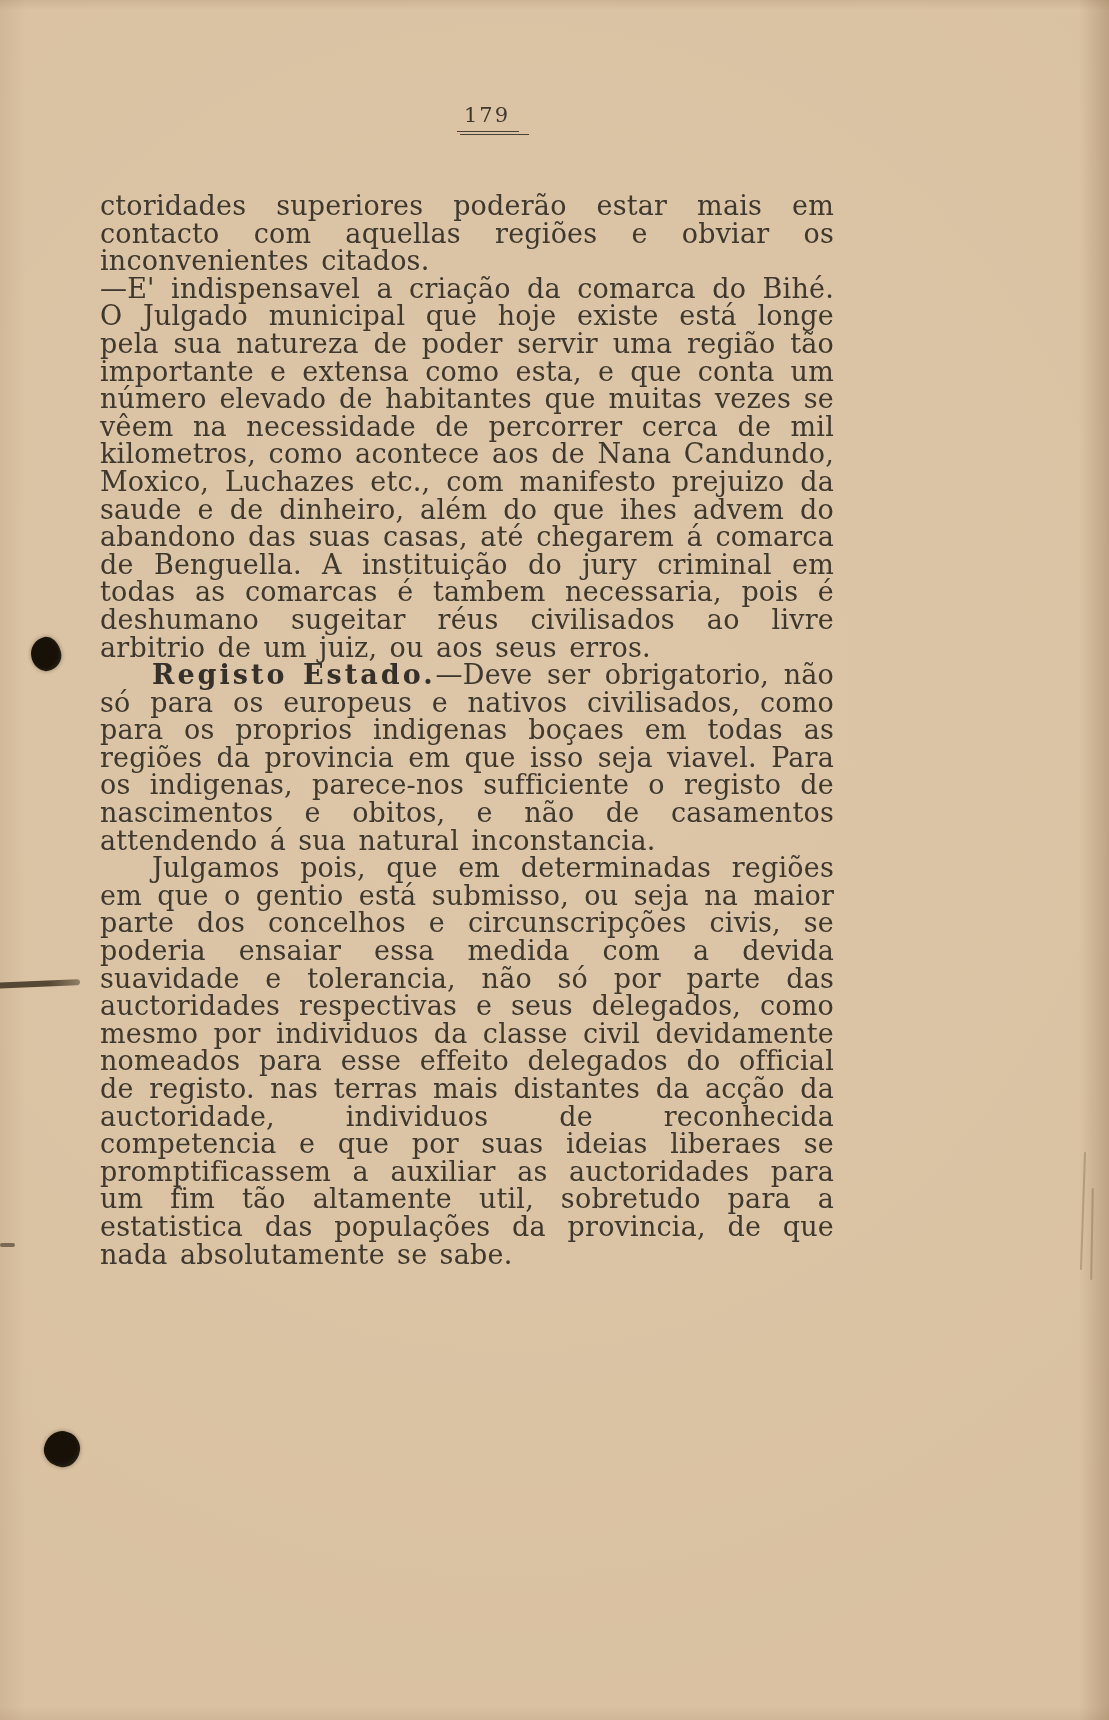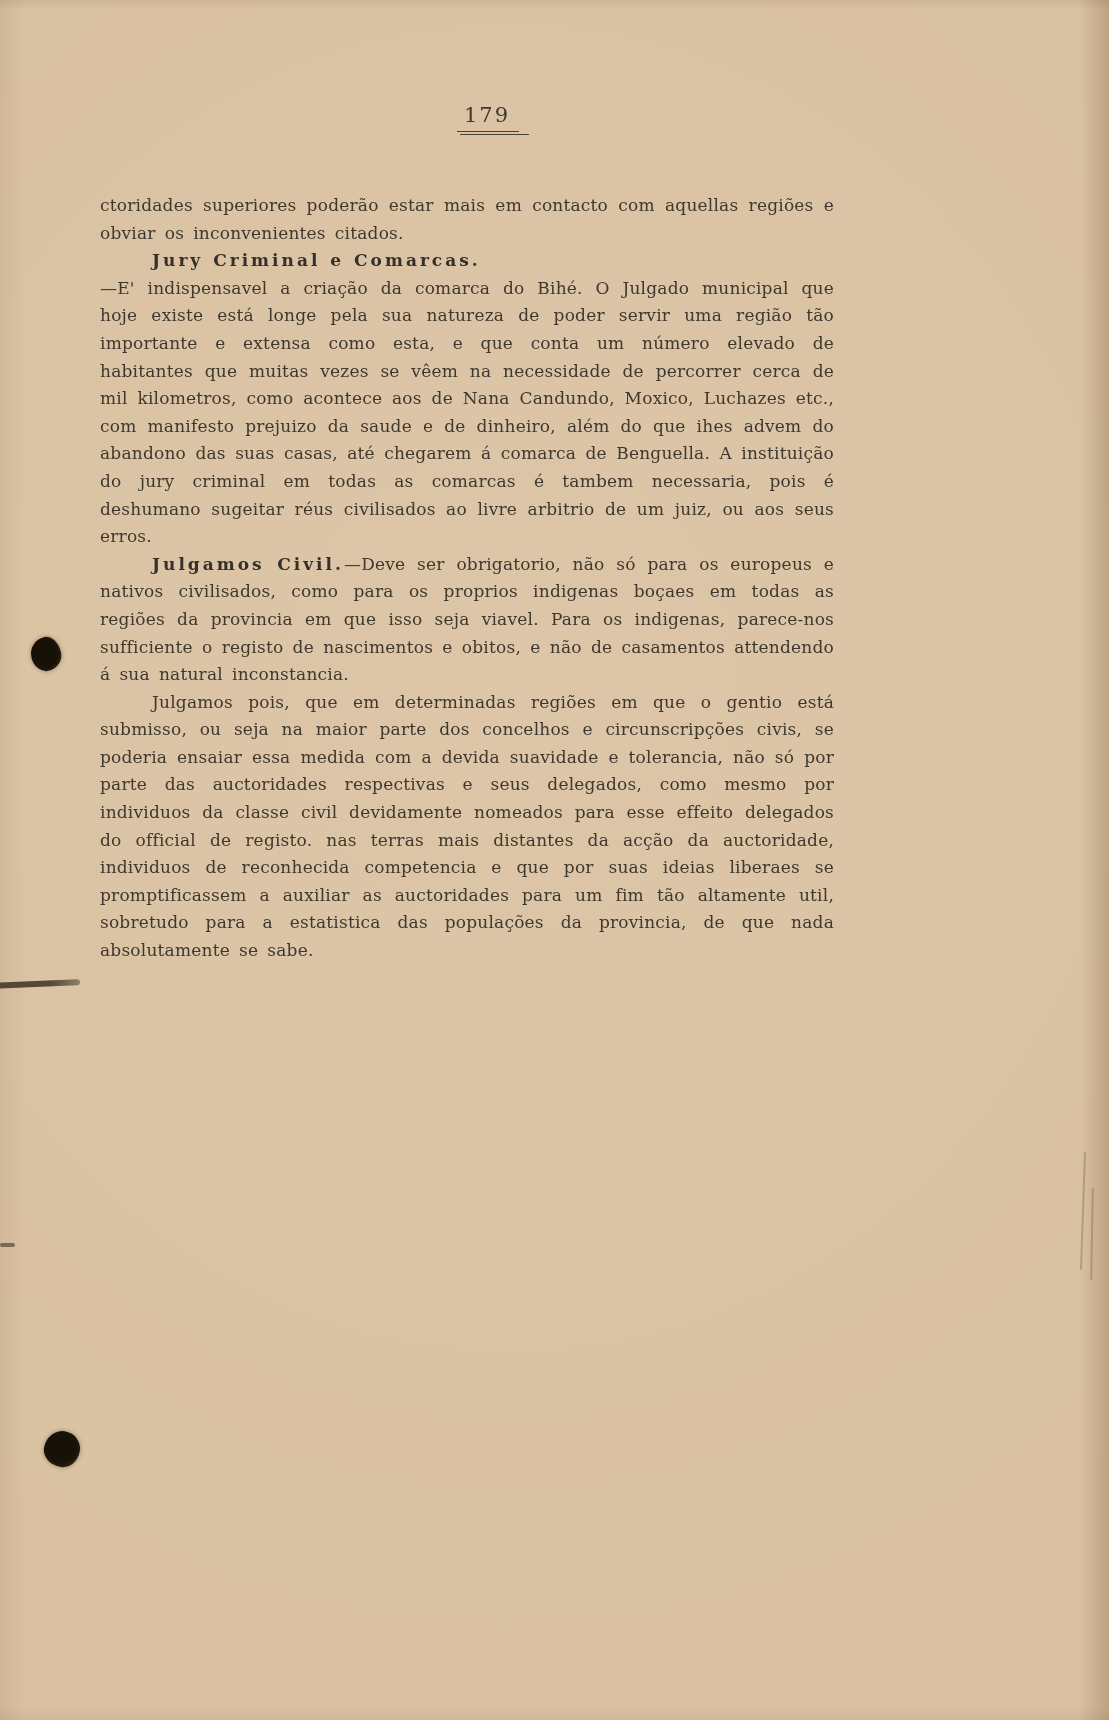--- a/index.html
+++ b/index.html
@@ -50,21 +50,21 @@
     height: 1px;
     background: #474136;
   }
 
   
   .text-block {
     position: absolute;
     top: 192px;
     left: 100px;
     width: 734px;
-    font-size: 17px;
+    font-size: 27px;
     line-height: 27.6px;
     text-align: justify;
     word-spacing: 3.5px;
     letter-spacing: 0.2px;
   }
   .text-block p {
     margin: 0;
   }
   .flush  { text-indent: 0; }
   .indent { text-indent: 52px; }
@@ -127,27 +127,24 @@
 <div class="page">
 
   <header class="page-header">
     <span class="page-number">179</span>
   </header>
 
   <main class="text-block">
 
     <p class="flush">ctoridades superiores poderão estar mais em contacto com aquellas regiões e obviar os inconvenientes citados.</p>
 
-    <p class="heading-line">
-      <span class="run-heading">Jury Criminal e Comarcas.</span>
-    </p>
     <p class="flush">—E' indispensavel a criação da comarca do Bihé. O Julgado municipal que hoje existe está longe pela sua natureza de poder servir uma região tão importante e extensa como esta, e que conta um número elevado de habitantes que muitas vezes se vêem na necessidade de percorrer cerca de mil kilometros, como acontece aos de Nana Candundo, Moxico, Luchazes etc., com manifesto prejuizo da saude e de dinheiro, além do que ihes advem do abandono das suas casas, até chegarem á comarca de Benguella. A instituição do jury criminal em todas as comarcas é tambem necessaria, pois é deshumano sugeitar réus civilisados ao livre arbitrio de um juiz, ou aos seus erros.</p>
 
     <p class="indent">
-      <span class="run-heading">Julgamos Civil.</span><span>—Deve ser obrigatorio, não só para os europeus e nativos civilisados, como para os proprios indigenas boçaes em todas as regiões da provincia em que isso seja viavel. Para os indigenas, parece-nos sufficiente o registo de nascimentos e obitos, e não de casamentos attendendo á sua natural inconstancia.</span>
+      <span class="run-heading">Registo Estado.</span><span>—Deve ser obrigatorio, não só para os europeus e nativos civilisados, como para os proprios indigenas boçaes em todas as regiões da provincia em que isso seja viavel. Para os indigenas, parece-nos sufficiente o registo de nascimentos e obitos, e não de casamentos attendendo á sua natural inconstancia.</span>
     </p>
 
     <p class="indent">Julgamos pois, que em determinadas regiões em que o gentio está submisso, ou seja na maior parte dos concelhos e circunscripções civis, se poderia ensaiar essa medida com a devida suavidade e tolerancia, não só por parte das auctoridades respectivas e seus delegados, como mesmo por individuos da classe civil devidamente nomeados para esse effeito delegados do official de registo. nas terras mais distantes da acção da auctoridade, individuos de reconhecida competencia e que por suas ideias liberaes se promptificassem a auxiliar as auctoridades para um fim tão altamente util, sobretudo para a estatistica das populações da provincia, de que nada absolutamente se sabe.</p>
 
 
   </main>
 
   <div class="ink-spot spot-1"></div>
   <div class="ink-spot spot-2"></div>
   <div class="pen-dash"></div>

